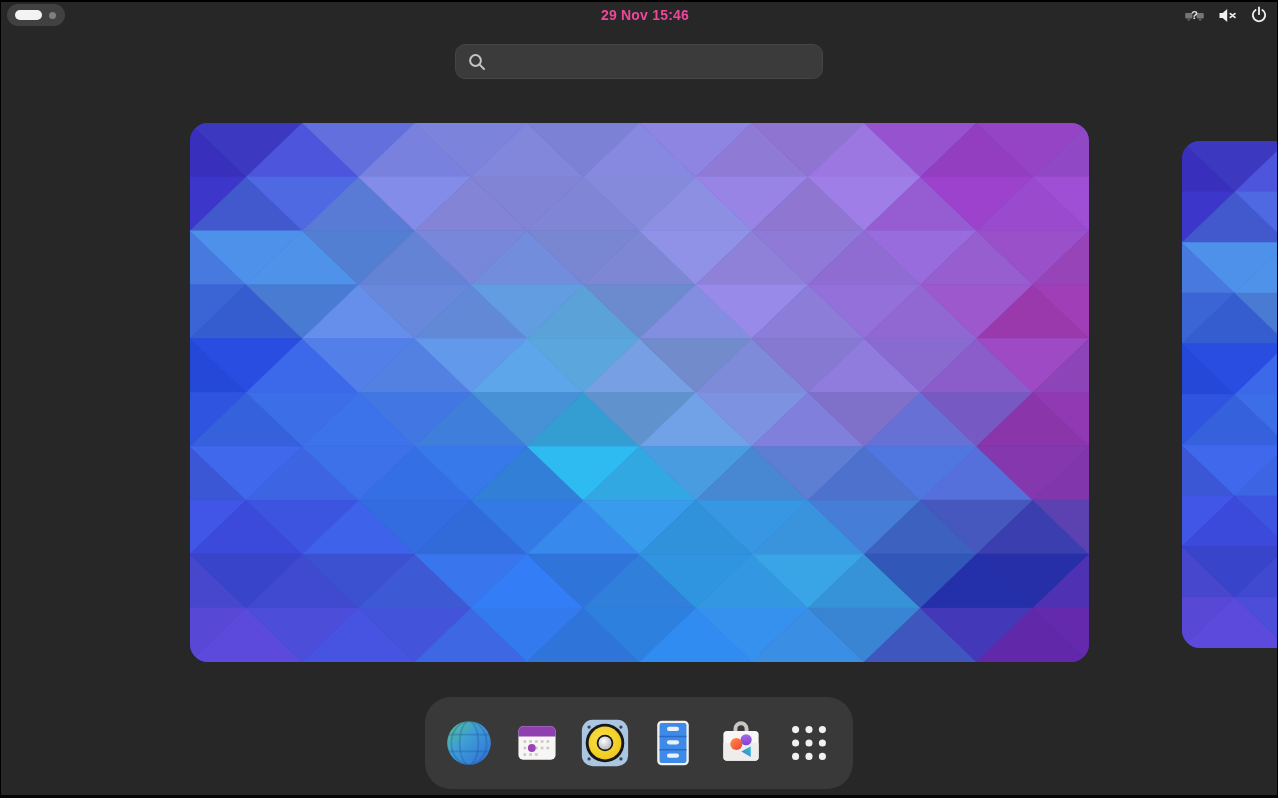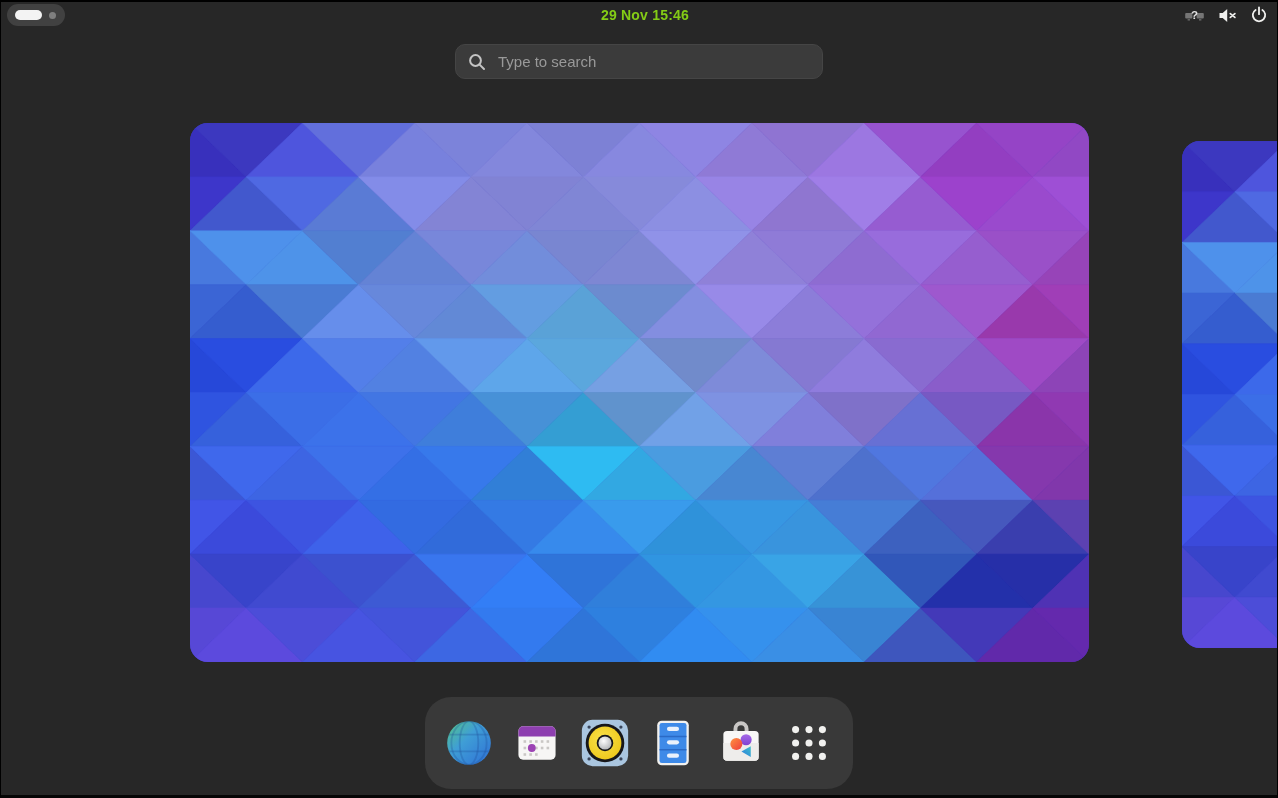--- a/index.html
+++ b/index.html
@@ -12,21 +12,21 @@
   .frame{position:absolute;inset:0;pointer-events:none;z-index:99;
     border-top:2px solid #000;border-bottom:3px solid #050505;
     border-left:1px solid #000;border-right:1px solid #000;}
   
   .topbar{position:absolute;left:0;top:0;width:100%;height:30px;z-index:10;}
   .ws-pill{position:absolute;left:7px;top:4px;width:58px;height:22px;border-radius:12px;
     background:#414141;display:flex;align-items:center;cursor:pointer;}
   .ws-active{width:27px;height:10px;border-radius:5px;background:#f3f3f3;margin-left:8px;}
   .ws-dot{width:7px;height:7px;border-radius:50%;background:#7f7f7f;margin-left:7px;}
   .clock{position:absolute;left:0;right:0;top:0;height:30px;display:flex;align-items:center;justify-content:center;
-    color:#84cc16;font-size:14px;font-weight:bold;letter-spacing:.2px;cursor:pointer;padding-left:12px;}
+    color:#ec4899;font-size:14px;font-weight:bold;letter-spacing:.2px;cursor:pointer;padding-left:12px;}
   .status{position:absolute;right:10px;top:0;height:30px;display:flex;align-items:center;gap:13px;cursor:pointer;}
   .status svg{display:block;}
   
   .searchbar{position:absolute;left:455px;top:44px;width:368px;height:35px;border-radius:10px;
     background:#3b3b3b;border:1px solid #454545;box-sizing:border-box;
     display:flex;align-items:center;padding:0 12px;gap:10px;}
   .searchbar input{flex:1;background:transparent;border:none;outline:none;
     color:#e8e8e8;font-size:15px;font-family:inherit;}
   .searchbar input::placeholder{color:#999999;}
   
@@ -70,21 +70,20 @@
         <path d="M9,1.4 V8.2" stroke="#f0f0ee" stroke-width="1.8" stroke-linecap="round"></path>
       </svg>
     </div>
   </div>
 
   <div class="searchbar">
     <svg width="18" height="18" viewBox="0 0 18 18">
       <circle cx="7.5" cy="7.5" r="5.4" fill="none" stroke="#c4c4c4" stroke-width="2"></circle>
       <path d="M11.6,11.6 L16,16" stroke="#c4c4c4" stroke-width="2" stroke-linecap="round"></path>
     </svg>
-    <input type="text" placeholder="Type to search" style="">
   </div>
 
   <div class="ws-main">
     <svg id="wp1" width="899" height="539" viewBox="0 0 900 540" preserveAspectRatio="none">
         <polygon points="-56.3,54.0 56.3,54.0 0.0,0.0" fill="rgb(56,48,188)" stroke="rgb(56,48,188)" stroke-width="0.6"></polygon>
         <polygon points="0.0,0.0 112.5,0.0 56.3,54.0" fill="rgb(60,56,191)" stroke="rgb(60,56,191)" stroke-width="0.6"></polygon>
         <polygon points="56.3,54.0 168.8,54.0 112.5,0.0" fill="rgb(78,85,221)" stroke="rgb(78,85,221)" stroke-width="0.6"></polygon>
         <polygon points="112.5,0.0 225.0,0.0 168.8,54.0" fill="rgb(98,111,220)" stroke="rgb(98,111,220)" stroke-width="0.6"></polygon>
         <polygon points="168.8,54.0 281.3,54.0 225.0,0.0" fill="rgb(120,129,221)" stroke="rgb(120,129,221)" stroke-width="0.6"></polygon>
         <polygon points="225.0,0.0 337.5,0.0 281.3,54.0" fill="rgb(124,131,218)" stroke="rgb(124,131,218)" stroke-width="0.6"></polygon>

